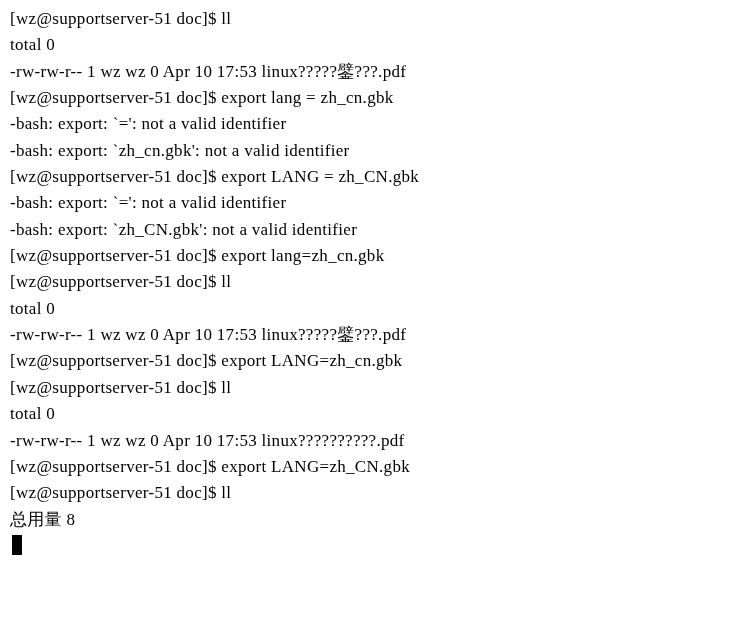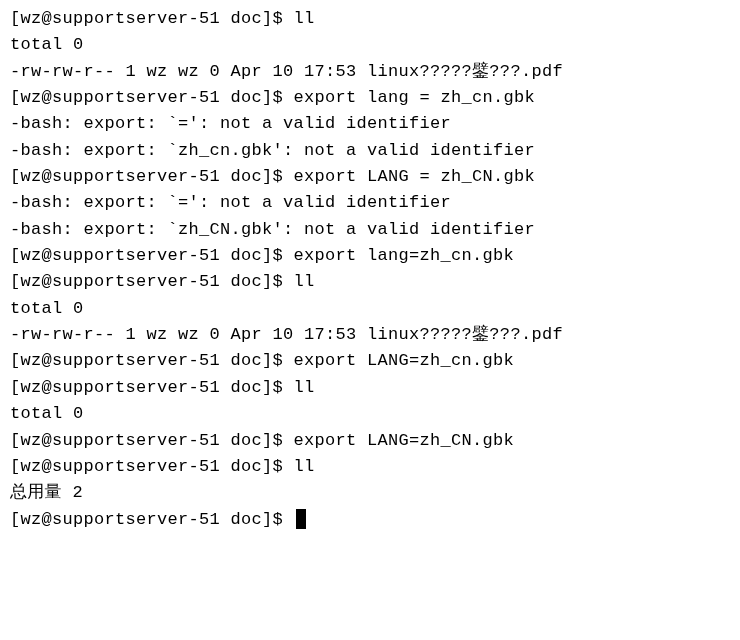--- a/index.html
+++ b/index.html
@@ -1,15 +1,15 @@
 <!DOCTYPE html>
 <html><head>
   <meta charset="utf-8">
   <style>
-    * { margin: 0; padding: 0; box-sizing: border-box; }
+    * { margin: 0; padding: 0; box-sizing: border-box; font-family: Liberation Serif, serif; }
     body {
       background: #ffffff;
       color: #000000;
       font-family: "Menlo", "Monaco", "Consolas", "Courier New", monospace;
       font-size: 17px;
       line-height: 1.55;
       padding: 6px 10px;
       width: 740px;
       height: 640px;
       overflow: hidden;
@@ -40,17 +40,18 @@
   <div class="line">[wz@supportserver-51 doc]$ export LANG = zh_CN.gbk</div>
   <div class="line">-bash: export: `=': not a valid identifier</div>
   <div class="line">-bash: export: `zh_CN.gbk': not a valid identifier</div>
   <div class="line">[wz@supportserver-51 doc]$ export lang=zh_cn.gbk</div>
   <div class="line">[wz@supportserver-51 doc]$ ll</div>
   <div class="line">total 0</div>
   <div class="line">-rw-rw-r-- 1 wz wz 0 Apr 10 17:53 linux?????鐾???.pdf</div>
   <div class="line">[wz@supportserver-51 doc]$ export LANG=zh_cn.gbk</div>
   <div class="line">[wz@supportserver-51 doc]$ ll</div>
   <div class="line">total 0</div>
+  <div class="line">-rw-rw-r-- 1 wz wz 0 Apr 10 17:53 linux??????????.pdf</div>
   <div class="line">[wz@supportserver-51 doc]$ export LANG=zh_CN.gbk</div>
   <div class="line">[wz@supportserver-51 doc]$ ll</div>
-  <div class="line">总用量 2</div>
-  <div class="line"><span>[wz@supportserver-51 doc]$ </span><span class="cursor"></span></div>
+  <div class="line">总用量 8</div>
+  <div class="line"><span class="cursor"></span></div>
 </div>
 
 </body></html>

